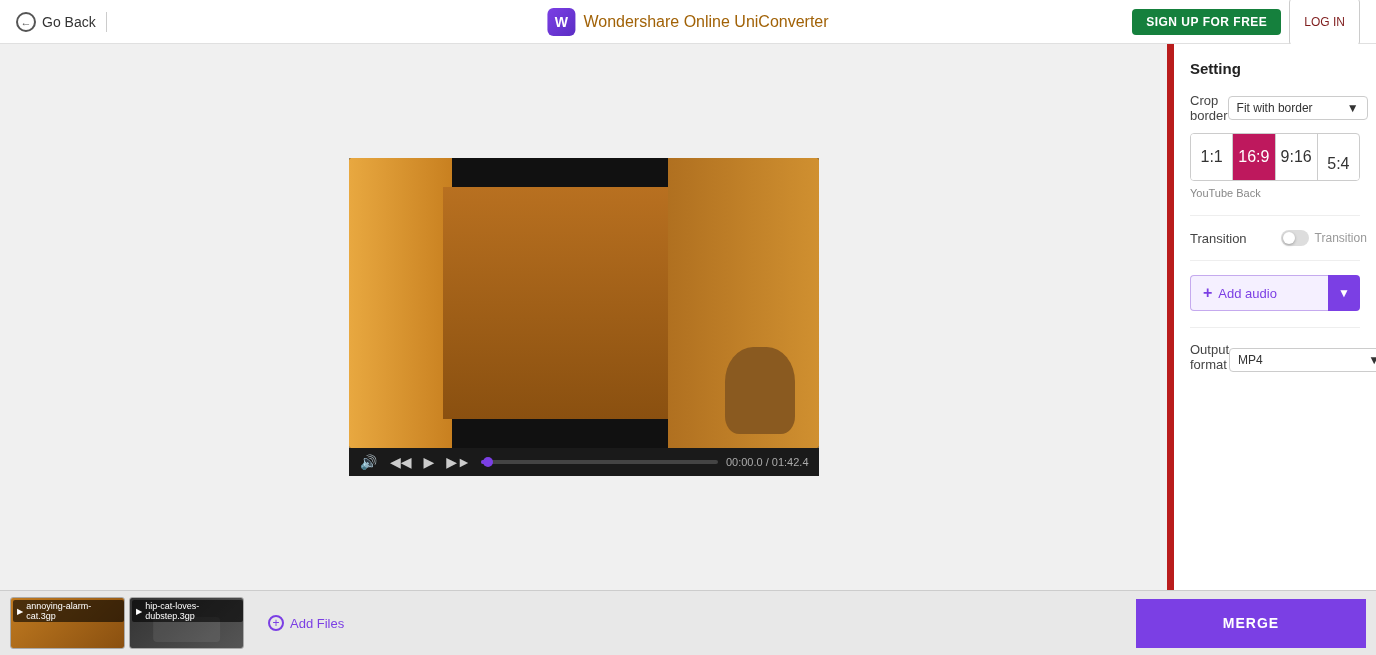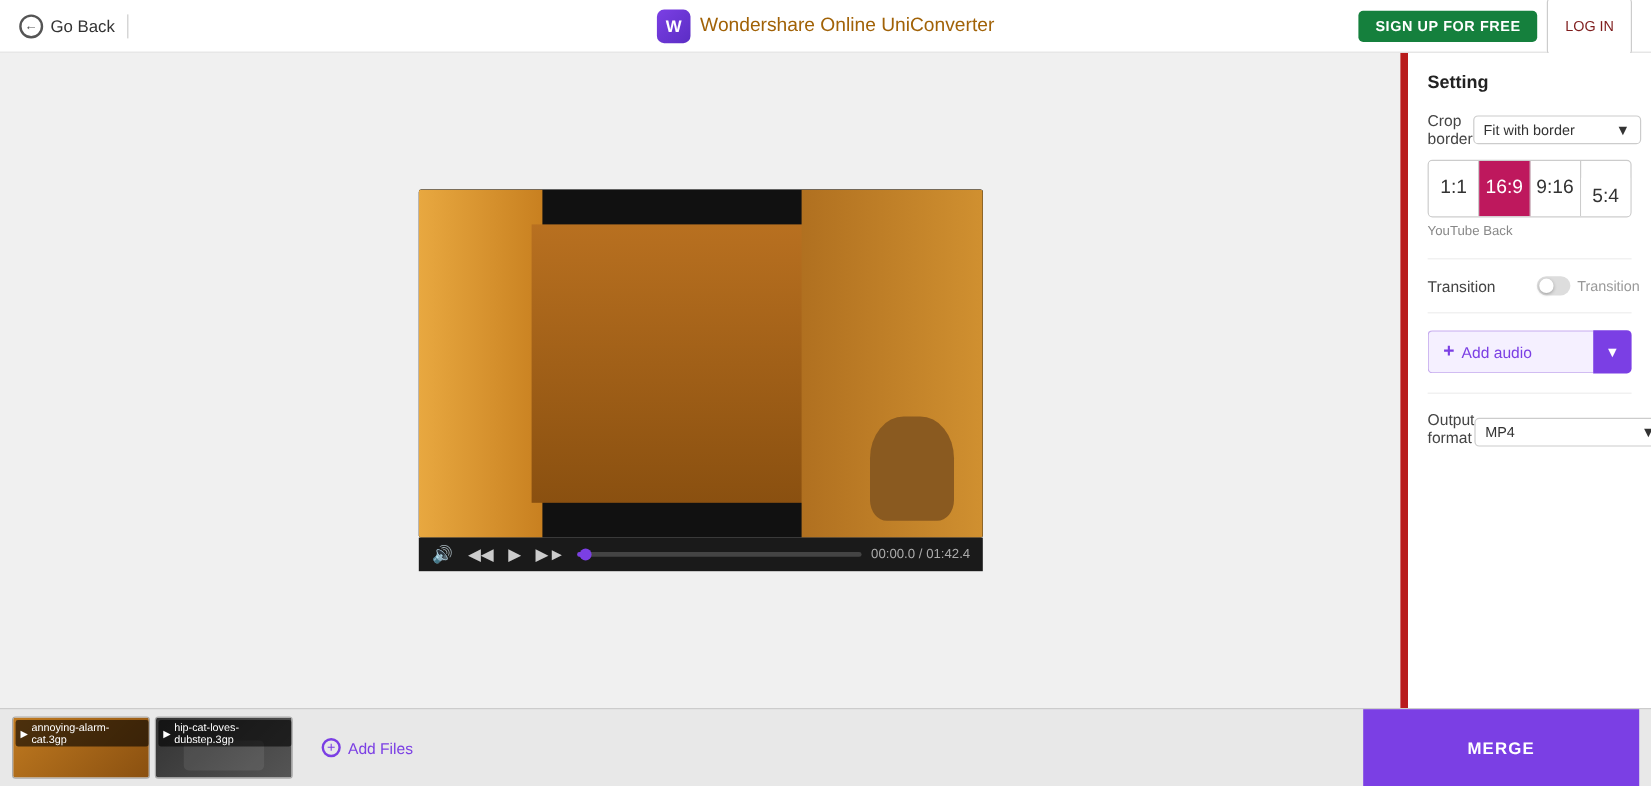--- a/index.html
+++ b/index.html
@@ -460,21 +460,21 @@
 
     .merge-btn-container {
       margin-left: auto;
     }
 
     .merge-btn {
       background: #7b3fe4;
       color: white;
       border: none;
       padding: 0 40px;
-      height: 65px;
+      height: 49px;
       font-size: 14px;
       font-weight: 700;
       letter-spacing: 1px;
       cursor: pointer;
       min-width: 230px;
     }
 
     .plus-circle {
       width: 16px;
       height: 16px;

